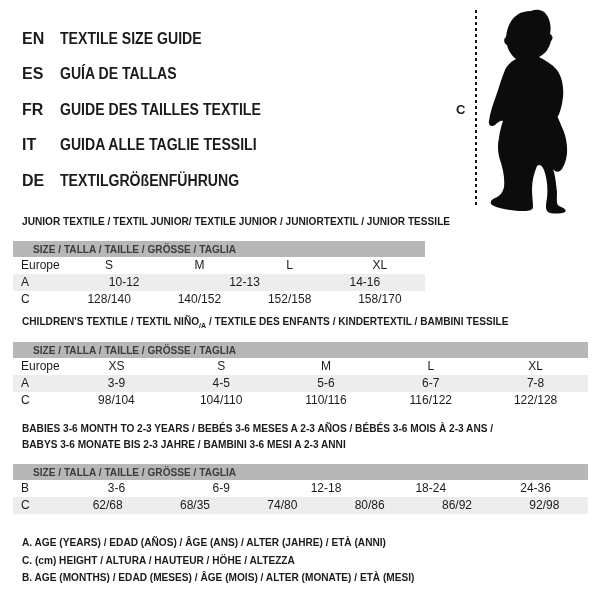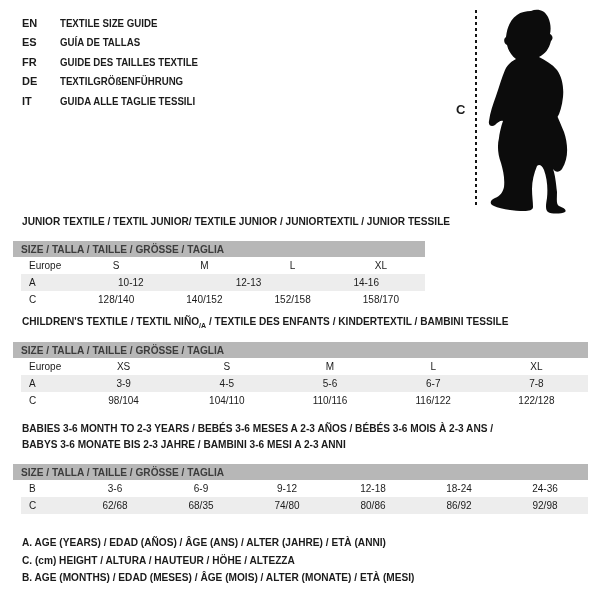--- a/index.html
+++ b/index.html
@@ -1,38 +1,38 @@
 <!DOCTYPE html>
 <html><head>
 <meta charset="utf-8">
 <style>
   html,body{margin:0;padding:0;background:#fff;}
   .canvas{position:relative;width:600px;height:600px;background:#ffffff;overflow:hidden;
           font-family:"Liberation Sans","DejaVu Sans",sans-serif;color:#1b1b1b;}
   .condensed{display:inline-block;transform:scaleX(0.88);transform-origin:0 50%;white-space:nowrap;}
   
   .langs{position:absolute;left:22px;top:13px;}
-  .lang-row{display:flex;height:19.5px;align-items:center;font-size:11px;font-weight:700;}
+  .lang-row{display:flex;height:19.5px;align-items:center;font-size:16px;font-weight:700;margin-top:16px;}
   .lang-code{width:38px;}
   
   .measure-line{position:absolute;left:475px;top:10px;width:2px;height:198px;
     background:repeating-linear-gradient(to bottom,#151515 0 3px,transparent 3px 6px);}
   .measure-label{position:absolute;left:456px;top:102px;font-size:13px;font-weight:700;}
   .baby{position:absolute;left:487px;top:8px;width:112px;height:206px;}
   
   .tbl{position:absolute;left:13px;}
   .tbl-junior{top:214px;width:412px;}
   .tbl-children{top:314px;width:575px;}
   .tbl-babies{top:421px;width:575px;}
   .tbl-title{font-size:11.5px;font-weight:700;margin:0 0 0 9px;height:14px;line-height:14px;white-space:nowrap;}
   .tbl-title sub{font-size:8px;}
   .gap-j{height:13px;} .gap-c{height:14px;} .gap-b{height:13px;}
   .bar{height:16px;line-height:16px;background:#b7b7b7;color:#3c3c3c;
-       font-size:11.5px;font-weight:700;padding-left:8px;}
-  .row{display:flex;height:17px;line-height:17px;font-size:10px;margin-left:8px;}
+       font-size:11.5px;font-weight:700;padding-left:20px;}
+  .row{display:flex;height:17px;line-height:17px;font-size:12px;}
   .row .lbl{width:51px;padding-left:8px;box-sizing:border-box;}
   .row .cell{flex:1;text-align:center;}
   .stripe{background:#ededed;}
   
   .footnotes{position:absolute;left:22px;top:534px;}
   .foot-line{height:17.5px;line-height:17.5px;font-size:11.5px;font-weight:700;}
 </style>
 </head>
 <body>
 
@@ -45,26 +45,26 @@
     </div>
     <div class="lang-row">
       <span class="lang-code">ES</span>
       <span class="condensed">GUÍA DE TALLAS</span>
     </div>
     <div class="lang-row">
       <span class="lang-code">FR</span>
       <span class="condensed">GUIDE DES TAILLES TEXTILE</span>
     </div>
     <div class="lang-row">
+      <span class="lang-code">IT</span>
+      <span class="condensed">GUIDA ALLE TAGLIE TESSILI</span>
+    </div>
+    <div class="lang-row">
       <span class="lang-code">DE</span>
       <span class="condensed">TEXTILGRÖßENFÜHRUNG</span>
-    </div>
-    <div class="lang-row">
-      <span class="lang-code">IT</span>
-      <span class="condensed">GUIDA ALLE TAGLIE TESSILI</span>
     </div>
   </div>
 
   <div class="measure-line"></div>
   <div class="measure-label">C</div>
   <svg class="baby" viewBox="0 0 112 206" xmlns="http://www.w3.org/2000/svg">
     <path fill="#0c0c0c" d="M44,3
       C50,0 58,2 61,9 C64,15 64,22 63,26 C65,27 67,30 64,33 C62,41 58,46 52,49
       C58,52 65,56 70,62 C75,69 77,79 76,89 C75,98 73,105 70,110 C67,114 62,113 63,107
       C64,100 65,95 63,91 C67,100 72,112 77,124 C81,136 82,150 75,161 C72,165 68,164 66,161
@@ -149,21 +149,20 @@
       <span class="condensed">BABYS 3-6 MONATE BIS 2-3 JAHRE / BAMBINI 3-6 MESI A 2-3 ANNI</span>
     </div>
     <div class="gap-b"></div>
     <div class="bar">
       <span class="condensed">SIZE / TALLA / TAILLE / GRÖSSE / TAGLIA</span>
     </div>
     <div class="row">
       <span class="lbl">B</span>
       <span class="cell">3-6</span>
       <span class="cell">6-9</span>
-      <span class="cell">9-12</span>
       <span class="cell">12-18</span>
       <span class="cell">18-24</span>
       <span class="cell">24-36</span>
     </div>
     <div class="row stripe">
       <span class="lbl">C</span>
       <span class="cell">62/68</span>
       <span class="cell">68/35</span>
       <span class="cell">74/80</span>
       <span class="cell">80/86</span>

